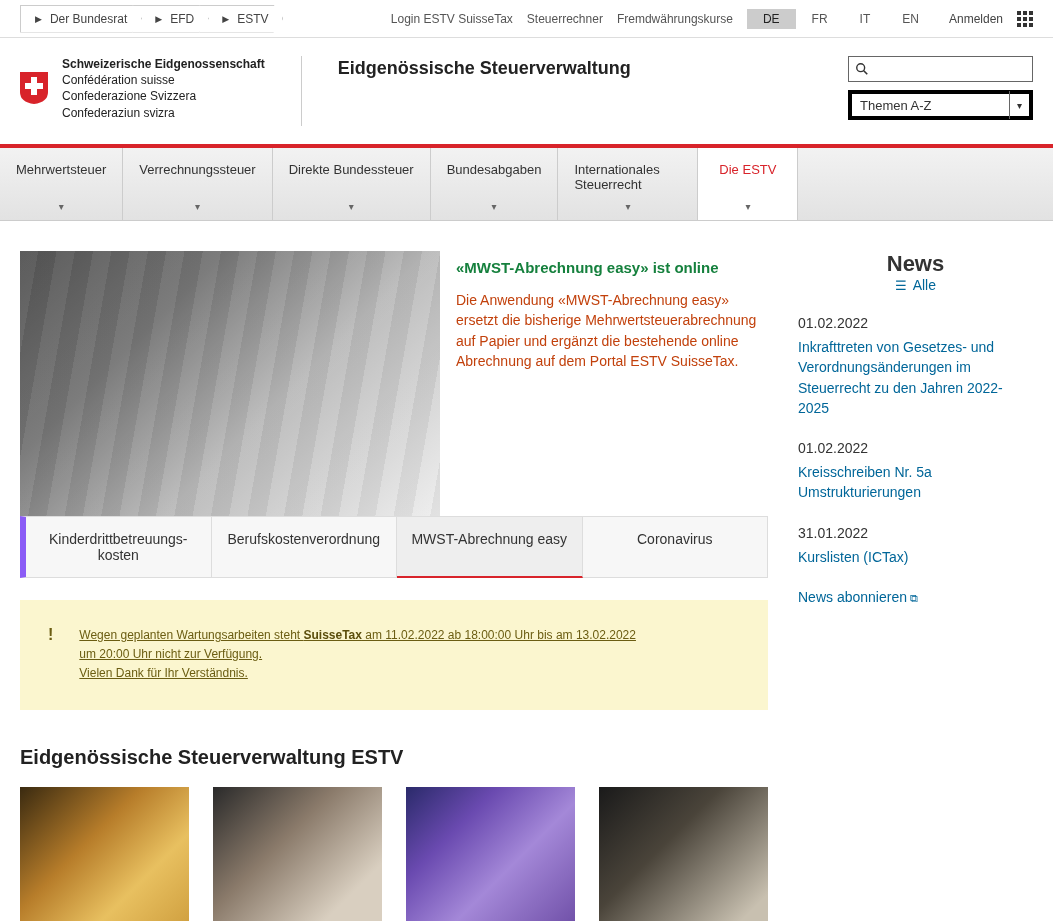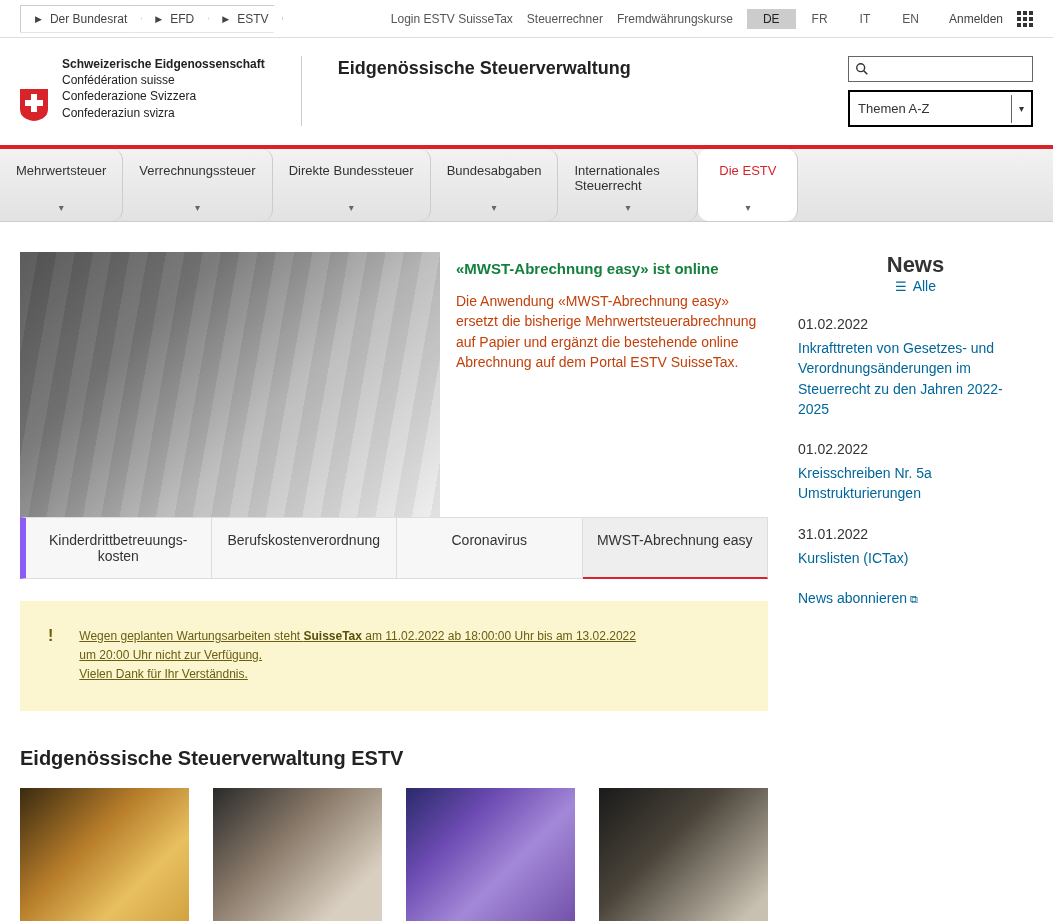--- a/index.html
+++ b/index.html
@@ -16,36 +16,36 @@
   .util-links { display:flex; gap:14px;}
   .util-links span { color:#555;}
   .langs { display:flex; gap:0;}
   .lang { padding:3px 16px; color:#555; font-size:12px;}
   .lang.active { background:#ccc; color:#222;}
   .apps-icon { width:16px; height:16px; display:grid; grid-template-columns:repeat(3,4px); grid-template-rows:repeat(3,4px); gap:2px;}
   .apps-icon div { background:#333;}
 
   
   .header { display:flex; align-items:flex-start; padding:18px 20px 18px 20px; gap:30px;}
-  .logo-block { display:flex; align-items:flex-end; gap:14px;}
+  .logo-block { display:flex; align-items:center; gap:14px;}
   .shield { width:28px; height:32px;}
   .logo-text { font-size:12px; line-height:1.35; color:#222;}
   .logo-text div:first-child { font-weight:bold;}
   .divider { width:1px; height:70px; background:#ccc; margin:0 6px;}
   .site-title { font-size:18px; font-weight:bold; color:#222; margin-top:2px;}
   .header-right { margin-left:auto; display:flex; flex-direction:column; gap:8px; width:185px;}
   .search-box { display:flex; align-items:center; border:1px solid #666; height:26px; padding:0 6px;}
   .search-box svg { width:14px; height:14px;}
-  .themes-select { display:flex; align-items:center; border:2px solid #000000; height:37px; justify-content:space-between; padding:0 0 0 8px; font-size:13px;}
+  .themes-select { display:flex; align-items:center; border:4px solid #000000; height:30px; justify-content:space-between; padding:0 0 0 8px; font-size:13px;}
   .themes-select .dd { width:20px; height:28px; border-left:1px solid #666; display:flex; align-items:center; justify-content:center; font-size:10px;}
 
   .red-line { height:4px; background:#d8232a;}
   
   .main-nav { display:flex; background:linear-gradient(#f2f2f2,#e2e2e2); border-bottom:1px solid #ccc;}
-  .nav-item { flex:0 0 auto; padding:14px 16px 28px 16px; font-size:13px; color:#333; border-right:1px solid #ccc; position:relative; min-width:100px; text-align:center;border-radius:11px;}
+  .nav-item { flex:0 0 auto; padding:14px 16px 28px 16px; font-size:13px; color:#333; border-right:1px solid #ccc; position:relative; min-width:100px; text-align:center;}
   .nav-item.active { background:#fff; color:#d8232a;}
   .nav-item .chev { position:absolute; bottom:8px; left:50%; transform:translateX(-50%); font-size:10px; color:#666;}
   .nav-item.wide { text-align:left; max-width:140px;}
 
   .page-body { padding:30px 20px 20px 20px; display:flex; gap:30px;}
   .main-col { flex:1;}
   .side-col { width:235px;}
 
   
   .feature { display:flex; gap:16px;}
@@ -183,22 +183,22 @@
       <div class="feature-text">
         <h3>«MWST-Abrechnung easy» ist online</h3>
         <p>Die Anwendung «MWST-Abrechnung easy» ersetzt die bisherige Mehrwertsteuerabrechnung auf Papier und ergänzt die bestehende online Abrechnung auf dem Portal ESTV SuisseTax.</p>
       </div>
     </div>
 
     <div class="feature-tabs">
       <div class="ftab"><span style="white-space:pre-line;">Kinderdrittbetreuungs-
 kosten</span></div>
       <div class="ftab"><span>Berufskostenverordnung</span></div>
+      <div class="ftab active"><span>MWST-Abrechnung easy</span></div>
       <div class="ftab"><span>Coronavirus</span></div>
-      <div class="ftab active"><span>MWST-Abrechnung easy</span></div>
     </div>
 
     <div class="alert">
       <div class="bang">!</div>
       <div class="msg">
         <div><span>Wegen geplanten Wartungsarbeiten steht </span><b>SuisseTax</b><span> am 11.02.2022 ab 18:00:00 Uhr bis am 13.02.2022</span></div>
         <div>um 20:00 Uhr nicht zur Verfügung.</div>
         <div>Vielen Dank für Ihr Verständnis.</div>
       </div>
     </div>

